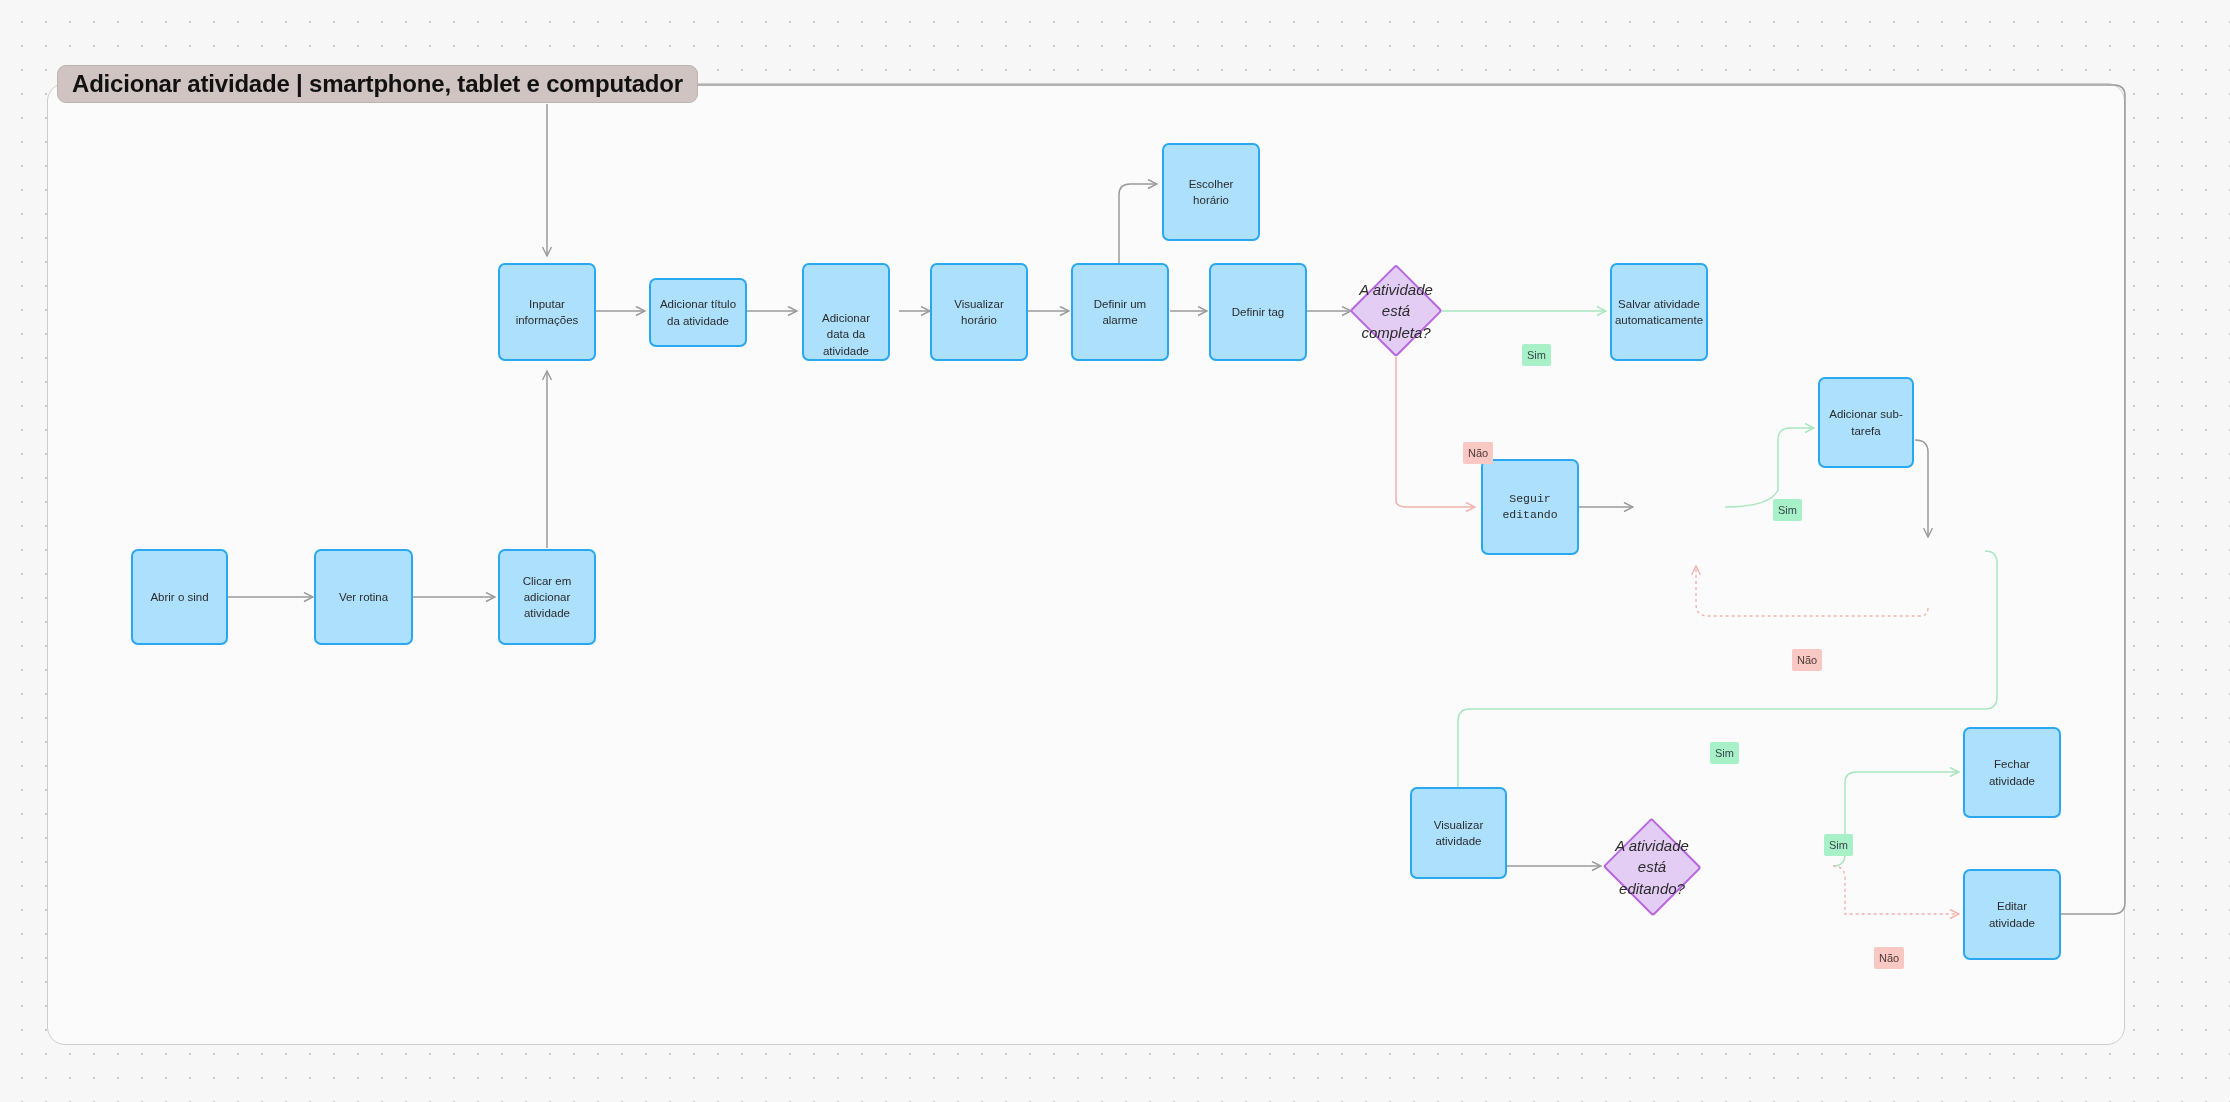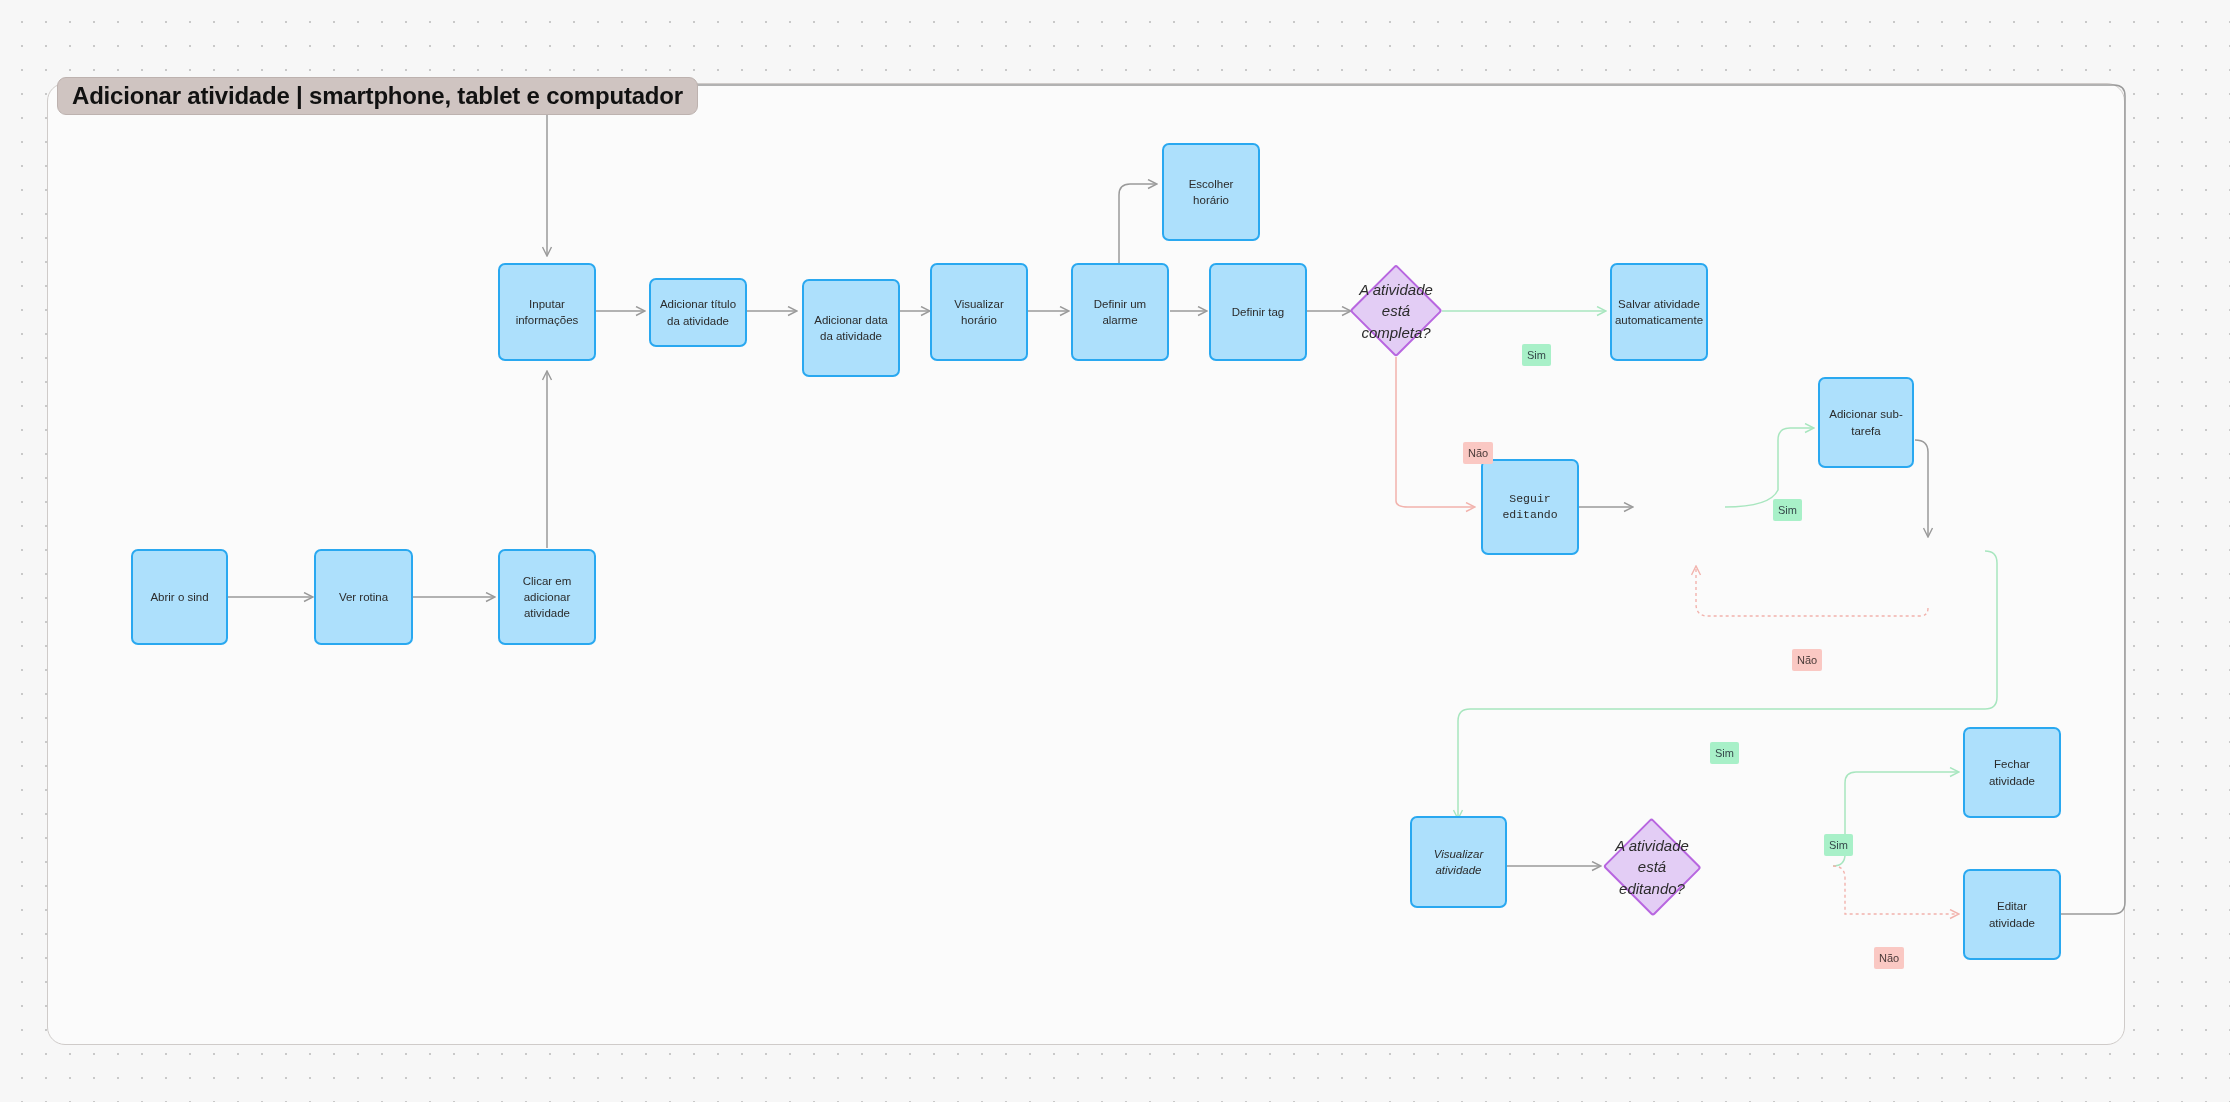--- a/index.html
+++ b/index.html
@@ -45,21 +45,20 @@
     align-items: center;
     background: #cfc4c1;
     border: 1px solid #bdb2af;
     border-radius: 9px;
     font-size: 24px;
     font-weight: 700;
     color: #111;
     white-space: nowrap;
     letter-spacing: -0.2px;
     z-index: 40;
-    margin-top: 12px;
   }
 
   
   #edges {
     position: absolute;
     left: 0; top: 0;
     width: 2230px; height: 1102px;
     pointer-events: none;
     z-index: 5;
   }
@@ -222,21 +221,21 @@
   </div>
 
   <div class="node node-box" style="left:498px; top:263px; width:98px; height:98px;">
     <span class="nlabel">Inputar informações</span>
   </div>
 
   <div class="node node-box" style="left:649px; top:263px; width:98px; height:69px;margin-top:15px;">
     <span class="nlabel">Adicionar título da atividade</span>
   </div>
 
-  <div class="node node-box" style="left:802px; top:279px; width:98px; height:98px;">
+  <div class="node node-box" style="left:802px; top:263px; width:88px; height:98px;align-items:flex-end;">
     <span class="nlabel">Adicionar data da atividade</span>
   </div>
 
   <div class="node node-box" style="left:930px; top:263px; width:98px; height:98px;">
     <span class="nlabel">Visualizar horário</span>
   </div>
 
   <div class="node node-box" style="left:1071px; top:263px; width:98px; height:98px;">
     <span class="nlabel">Definir um alarme</span>
   </div>
@@ -261,21 +260,21 @@
   <div class="node node-box" style="left:1481px; top:459px; width:98px; height:96px;font-family:Liberation Mono, monospace;">
     <span class="nlabel">Seguir editando</span>
   </div>
 
 
   <div class="node node-box" style="left:1818px; top:377px; width:96px; height:91px;">
     <span class="nlabel">Adicionar sub-tarefa</span>
   </div>
 
 
-  <div class="node node-box" style="left:1410px; top:816px; width:97px; height:92px;font-style:italic;">
+  <div class="node node-box" style="left:1410px; top:787px; width:97px; height:92px;">
     <span class="nlabel">Visualizar atividade</span>
   </div>
 
   <div class="node node-diamond" style="left:1602px; top:818px; width:100px; height:98px;">
     <span class="dshape"></span>
     <span class="nlabel">A atividade está editando?</span>
   </div>
 
   <div class="node node-box" style="left:1963px; top:727px; width:98px; height:91px;">
     <span class="nlabel">Fechar atividade</span>

